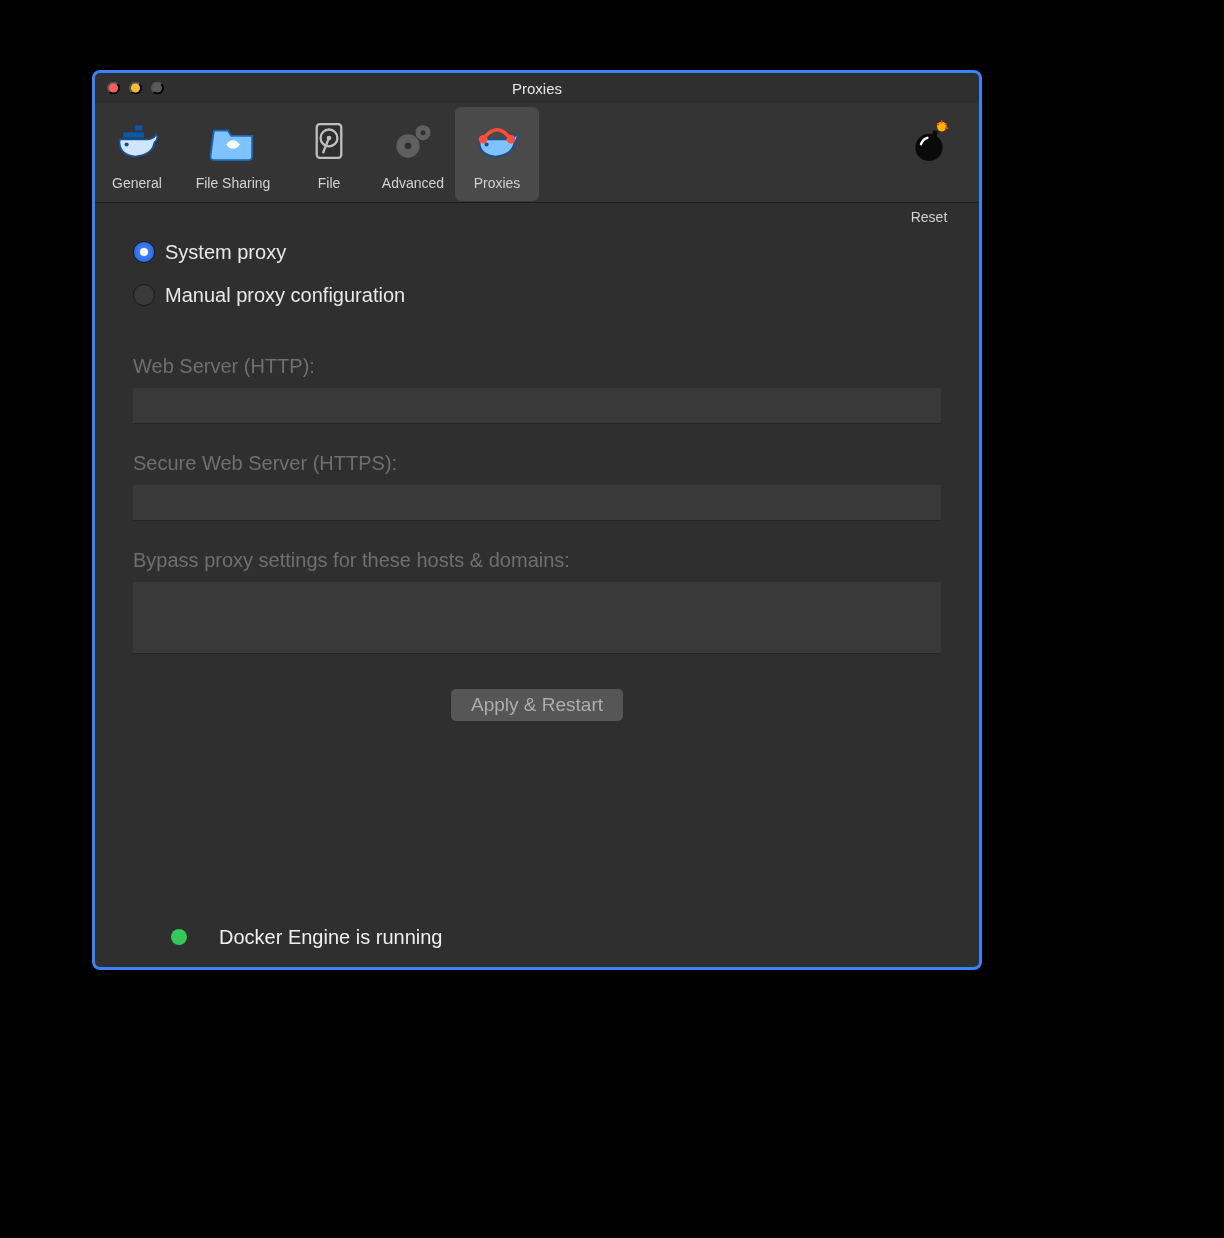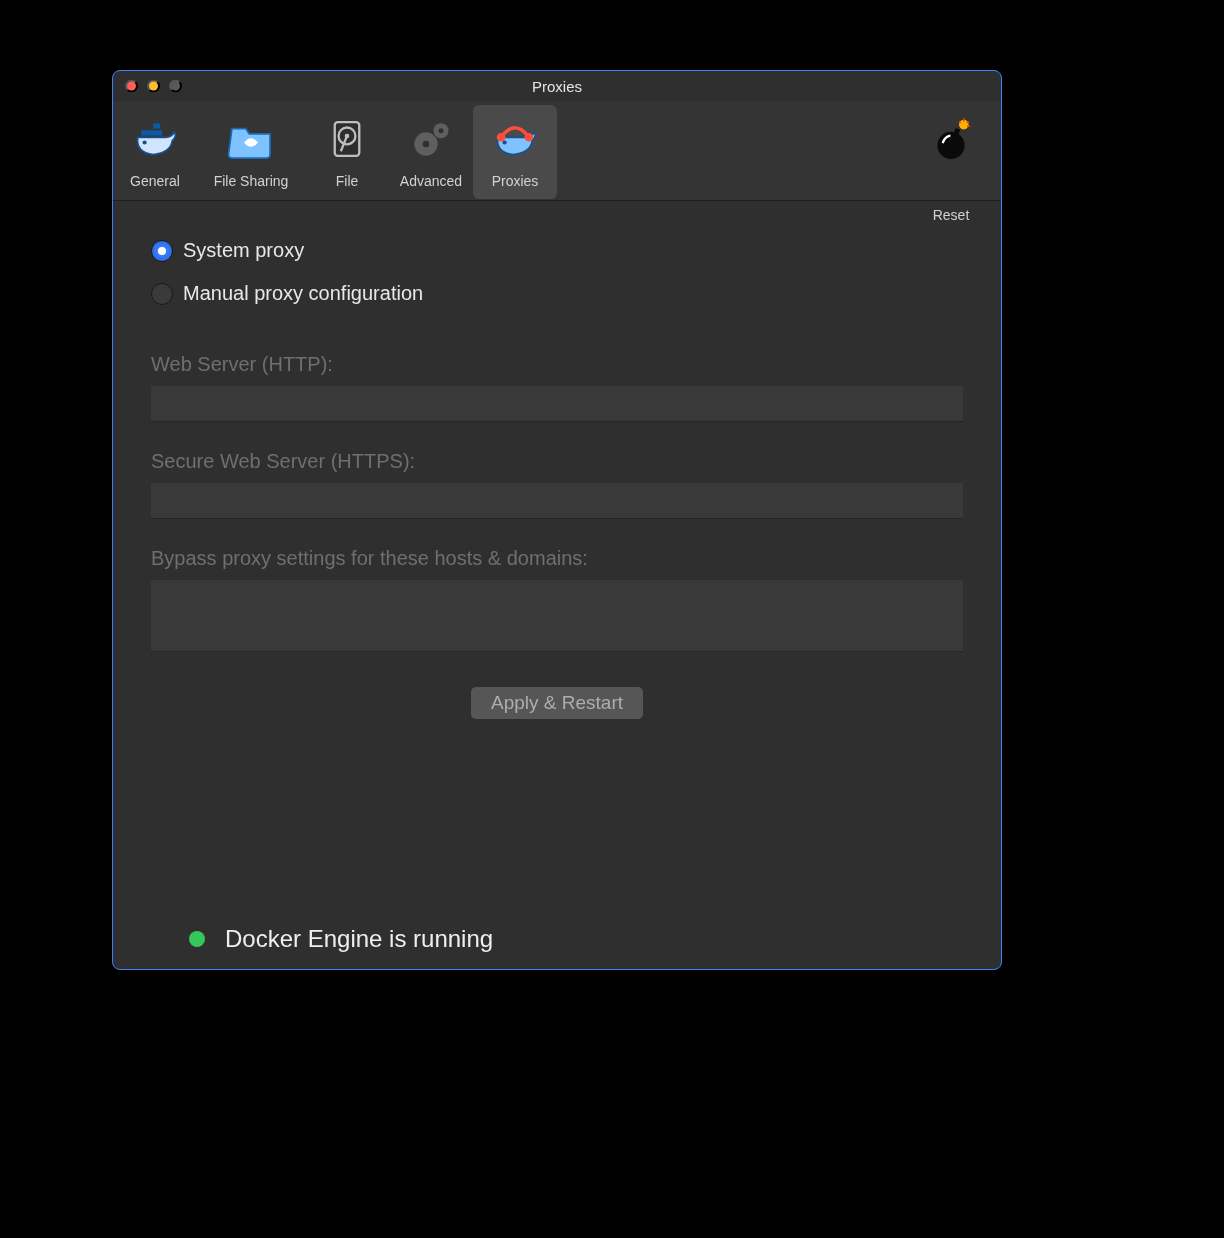--- a/index.html
+++ b/index.html
@@ -11,26 +11,26 @@
       width: 100%;
       height: 100%;
       background: #000;
       font-family: -apple-system, BlinkMacSystemFont, "Helvetica Neue", Arial, sans-serif;
       color: #d7d7d7;
       font-size: 15px;
       overflow: hidden;
     }
     .window {
       position: absolute;
-      left: 112px;
+      left: 92px;
       top: 70px;
       width: 890px;
       height: 900px;
       background: #2f2f2f;
-      border: 1px solid #3b82f6;
+      border: 3px solid #3b82f6;
       border-radius: 8px;
       box-shadow: 0 18px 50px rgba(0,0,0,.6);
       display: flex;
       flex-direction: column;
       overflow: hidden;
     }
 
     
     .titlebar {
       height: 30px;
@@ -103,21 +103,20 @@
       flex-direction: column;
     }
     .description {
       font-size: 20px;
       color: #e8e8e8;
       margin-bottom: 38px;
     }
 
     .radio-row {
       display: flex;
-      align-items: center;
       gap: 10px;
       font-size: 20px;
       color: #e8e8e8;
       margin-bottom: 20px;
       cursor: pointer;
     }
     .radio {
       width: 22px; height: 22px;
       border-radius: 50%;
       border: 1px solid #1a1a1a;
@@ -179,23 +178,23 @@
       font-size: 19px;
       padding: 5px 20px;
       cursor: pointer;
     }
 
     
     .statusbar {
       height: 60px;
       display: flex;
       align-items: center;
-      gap: 20px;
+      gap: 32px;
       padding: 0 38px;
-      font-size: 24px;
+      font-size: 20px;
       color: #efefef;
       margin-top: auto;
     }
     .status-dot {
       width: 16px; height: 16px;
       border-radius: 50%;
       background: #34c759;
     }
   </style>
 </head>

